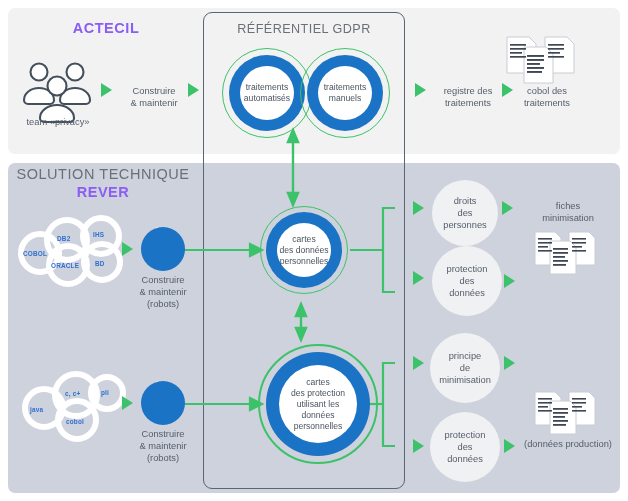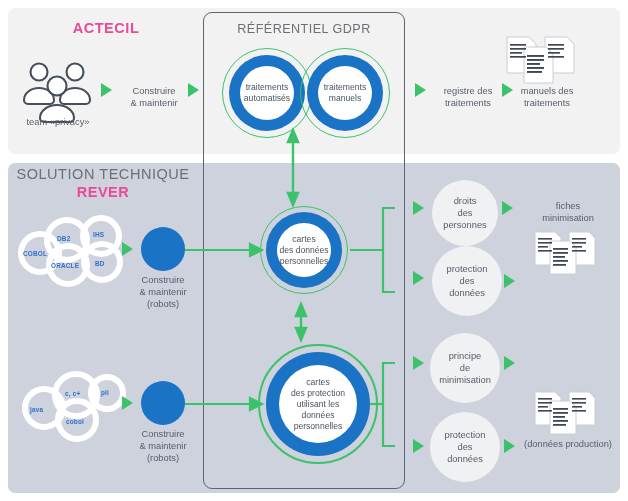--- a/index.html
+++ b/index.html
@@ -18,21 +18,21 @@
   
   #gdpr-container{
     position:absolute;left:203px;top:12px;width:202px;height:477px;
     border:1.6px solid #5a6473;border-radius:9px;background:transparent;
     box-sizing:border-box;
   }
 
   
   .sec-title{position:absolute;text-align:center;line-height:1.22;}
   .sec-title .l1{color:#6b6f76;font-size:14.5px;letter-spacing:.55px;}
-  .sec-title .l2{color:#ec4899;font-size:14.5px;font-weight:bold;letter-spacing:.55px;}
+  .sec-title .l2{color:#8b5cf6;font-size:14.5px;font-weight:bold;letter-spacing:.55px;}
   #title-business{left:22px;top:20px;width:168px;}
   #title-technical{left:14px;top:166px;width:178px;}
   #title-gdpr{
     position:absolute;left:211px;top:22px;width:186px;text-align:center;
     color:#6b6f76;font-size:12.6px;letter-spacing:.45px;
   }
 
   
   .cap{
     position:absolute;text-align:center;color:#555e6b;
@@ -283,21 +283,21 @@
   <div class="tri" style="left:415px;top:83px;"></div>
 
   <div class="cap" style="left:430px;top:85px;width:76px;">
     <div>registre des</div>
     <div>traitements</div>
   </div>
 
   <div class="tri" style="left:502px;top:83px;"></div>
 
   <div class="cap" style="left:505px;top:85px;width:84px;">
-    <div>manuels des</div>
+    <div>cobol des</div>
     <div>traitements</div>
   </div>
 
   <div class="techset" style="left:18px;top:213px;width:112px;height:72px;">
     <div class="tcirc" style="left:0px;top:18px;width:44px;height:44px;"></div>
     <div class="tcirc" style="left:26px;top:4px;width:46px;height:46px;"></div>
     <div class="tcirc" style="left:62px;top:2px;width:42px;height:42px;"></div>
     <div class="tcirc" style="left:28px;top:30px;width:44px;height:44px;"></div>
     <div class="tcirc" style="left:63px;top:28px;width:42px;height:42px;"></div>
     <div class="tlab" style="left:5px;top:37px;">COBOL</div>

